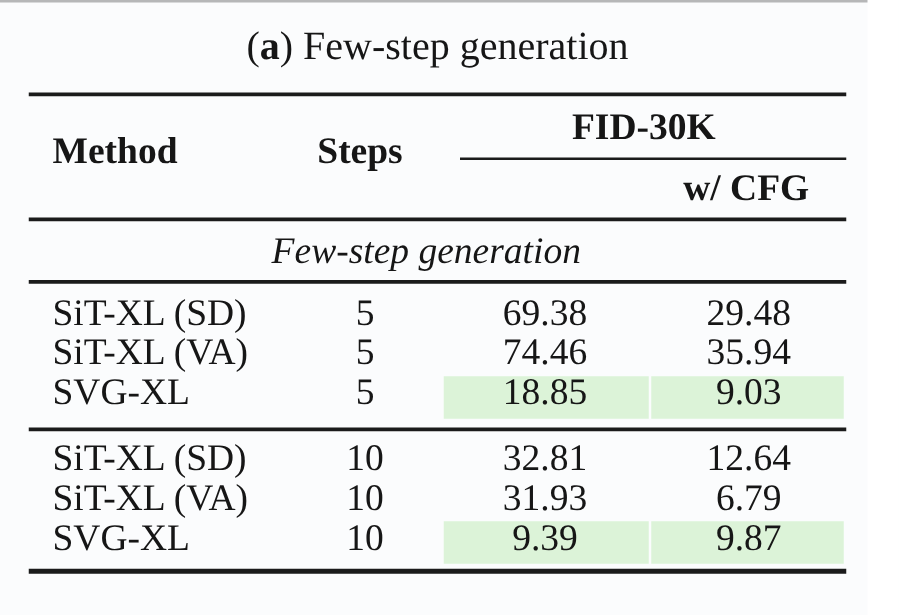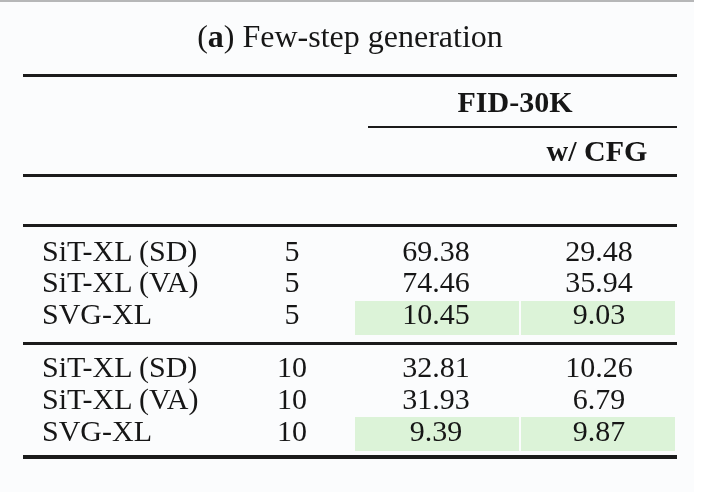--- a/index.html
+++ b/index.html
@@ -36,23 +36,26 @@
 
   <div class="t c caption" style="left:350px;top:36px;"><span>(</span><span class="b">a</span><span>) Few-step generation</span></div>
 
   <div class="rule" style="left: 23px; top: 74px; width: 654px; height: 3px; background: rgb(27, 27, 27);"></div>
   <div class="rule" style="left: 368px; top: 126px; width: 309px; height: 2px; background: rgb(27, 27, 27);"></div>
   <div class="rule" style="left: 23px; top: 174px; width: 654px; height: 3px; background: rgb(27, 27, 27);"></div>
   <div class="rule" style="left: 23px; top: 224px; width: 654px; height: 3px; background: rgb(27, 27, 27);"></div>
   <div class="rule" style="left: 23px; top: 342px; width: 654px; height: 3px; background: rgb(27, 27, 27);"></div>
   <div class="rule" style="left: 23px; top: 455px; width: 654px; height: 4px; background: rgb(27, 27, 27);"></div>
 
+  <div class="t l b" style="left:42px;top:121px;">Method</div>
+  <div class="t c b" style="left:288px;top:121px;">Steps</div>
   <div class="t c b" style="left:515px;top:102px;">FID-30K</div>
   <div class="t c b" style="left:597px;top:151px;">w/ CFG</div>
 
+  <div class="t c i" style="left:341px;top:201px;">Few-step generation</div>
 
   <div class="hl" style="left:355px;top:301px;width:164px;height:34px;"></div>
   <div class="hl" style="left:521px;top:301px;width:154px;height:34px;"></div>
   <div class="hl" style="left:355px;top:417px;width:164px;height:34px;"></div>
   <div class="hl" style="left:521px;top:417px;width:154px;height:34px;"></div>
 
   <div>
     <div class="t l" style="left:42px;top:251px;">SiT-XL (SD)</div>
     <div class="t c" style="left:292px;top:251px;">5</div>
     <div class="t c" style="left:436px;top:251px;">69.38</div>
@@ -60,29 +63,29 @@
   </div>
   <div>
     <div class="t l" style="left:42px;top:282px;">SiT-XL (VA)</div>
     <div class="t c" style="left:292px;top:282px;">5</div>
     <div class="t c" style="left:436px;top:282px;">74.46</div>
     <div class="t c" style="left:599px;top:282px;">35.94</div>
   </div>
   <div>
     <div class="t l" style="left:42px;top:314px;">SVG-XL</div>
     <div class="t c" style="left:292px;top:314px;">5</div>
-    <div class="t c" style="left:436px;top:314px;">10.45</div>
+    <div class="t c" style="left:436px;top:314px;">18.85</div>
     <div class="t c" style="left:599px;top:314px;">9.03</div>
   </div>
 
   <div>
     <div class="t l" style="left:42px;top:367px;">SiT-XL (SD)</div>
     <div class="t c" style="left:292px;top:367px;">10</div>
     <div class="t c" style="left:436px;top:367px;">32.81</div>
-    <div class="t c" style="left:599px;top:367px;">10.26</div>
+    <div class="t c" style="left:599px;top:367px;">12.64</div>
   </div>
   <div>
     <div class="t l" style="left:42px;top:399px;">SiT-XL (VA)</div>
     <div class="t c" style="left:292px;top:399px;">10</div>
     <div class="t c" style="left:436px;top:399px;">31.93</div>
     <div class="t c" style="left:599px;top:399px;">6.79</div>
   </div>
   <div>
     <div class="t l" style="left:42px;top:431px;">SVG-XL</div>
     <div class="t c" style="left:292px;top:431px;">10</div>

